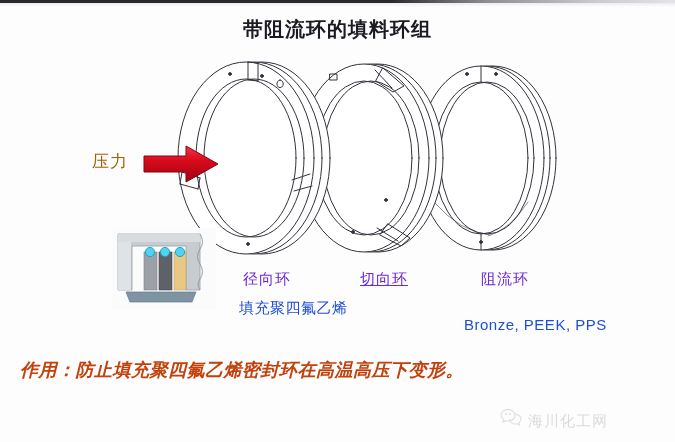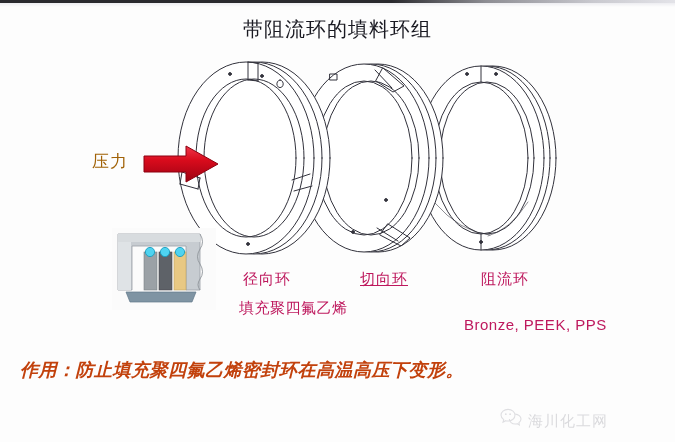--- a/index.html
+++ b/index.html
@@ -31,21 +31,21 @@
     background: linear-gradient(to bottom, #ededf1, #fdfdfd);
   }
 
   
   #title {
     position: absolute;
     left: 0; top: 16px;
     width: 675px;
     text-align: center;
     font-size: 20px;
-    font-weight: normal;
+    font-weight: bold;
     letter-spacing: 1px;
     color: #1a1a22;
     white-space: nowrap;
   }
 
   
   #pressure-label {
     position: absolute;
     left: 92px; top: 150px;
     font-size: 17px;
@@ -71,32 +71,32 @@
   #cross-section {
     position: absolute;
     left: 112px; top: 228px;
     width: 104px; height: 82px;
   }
 
   
   .ring-name {
     position: absolute;
     font-size: 15px;
-    color: #be185d;
+    color: #6d28d9;
     letter-spacing: 1px;
     white-space: nowrap;
   }
   #name-radial   { left: 243px; top: 270px; }
   #name-tangent  { left: 360px; top: 270px; text-decoration: underline; }
   #name-throttle { left: 481px; top: 270px; }
 
   .ring-material {
     position: absolute;
     font-size: 15px;
-    color: #be185d;
+    color: #1d4ed8;
     letter-spacing: 0.5px;
     white-space: nowrap;
   }
   #mat-ptfe  { left: 239px; top: 299px; }
   #mat-metal { left: 464px; top: 316px; }
 
   
   #caption {
     position: absolute;
     left: 20px; top: 358px;

